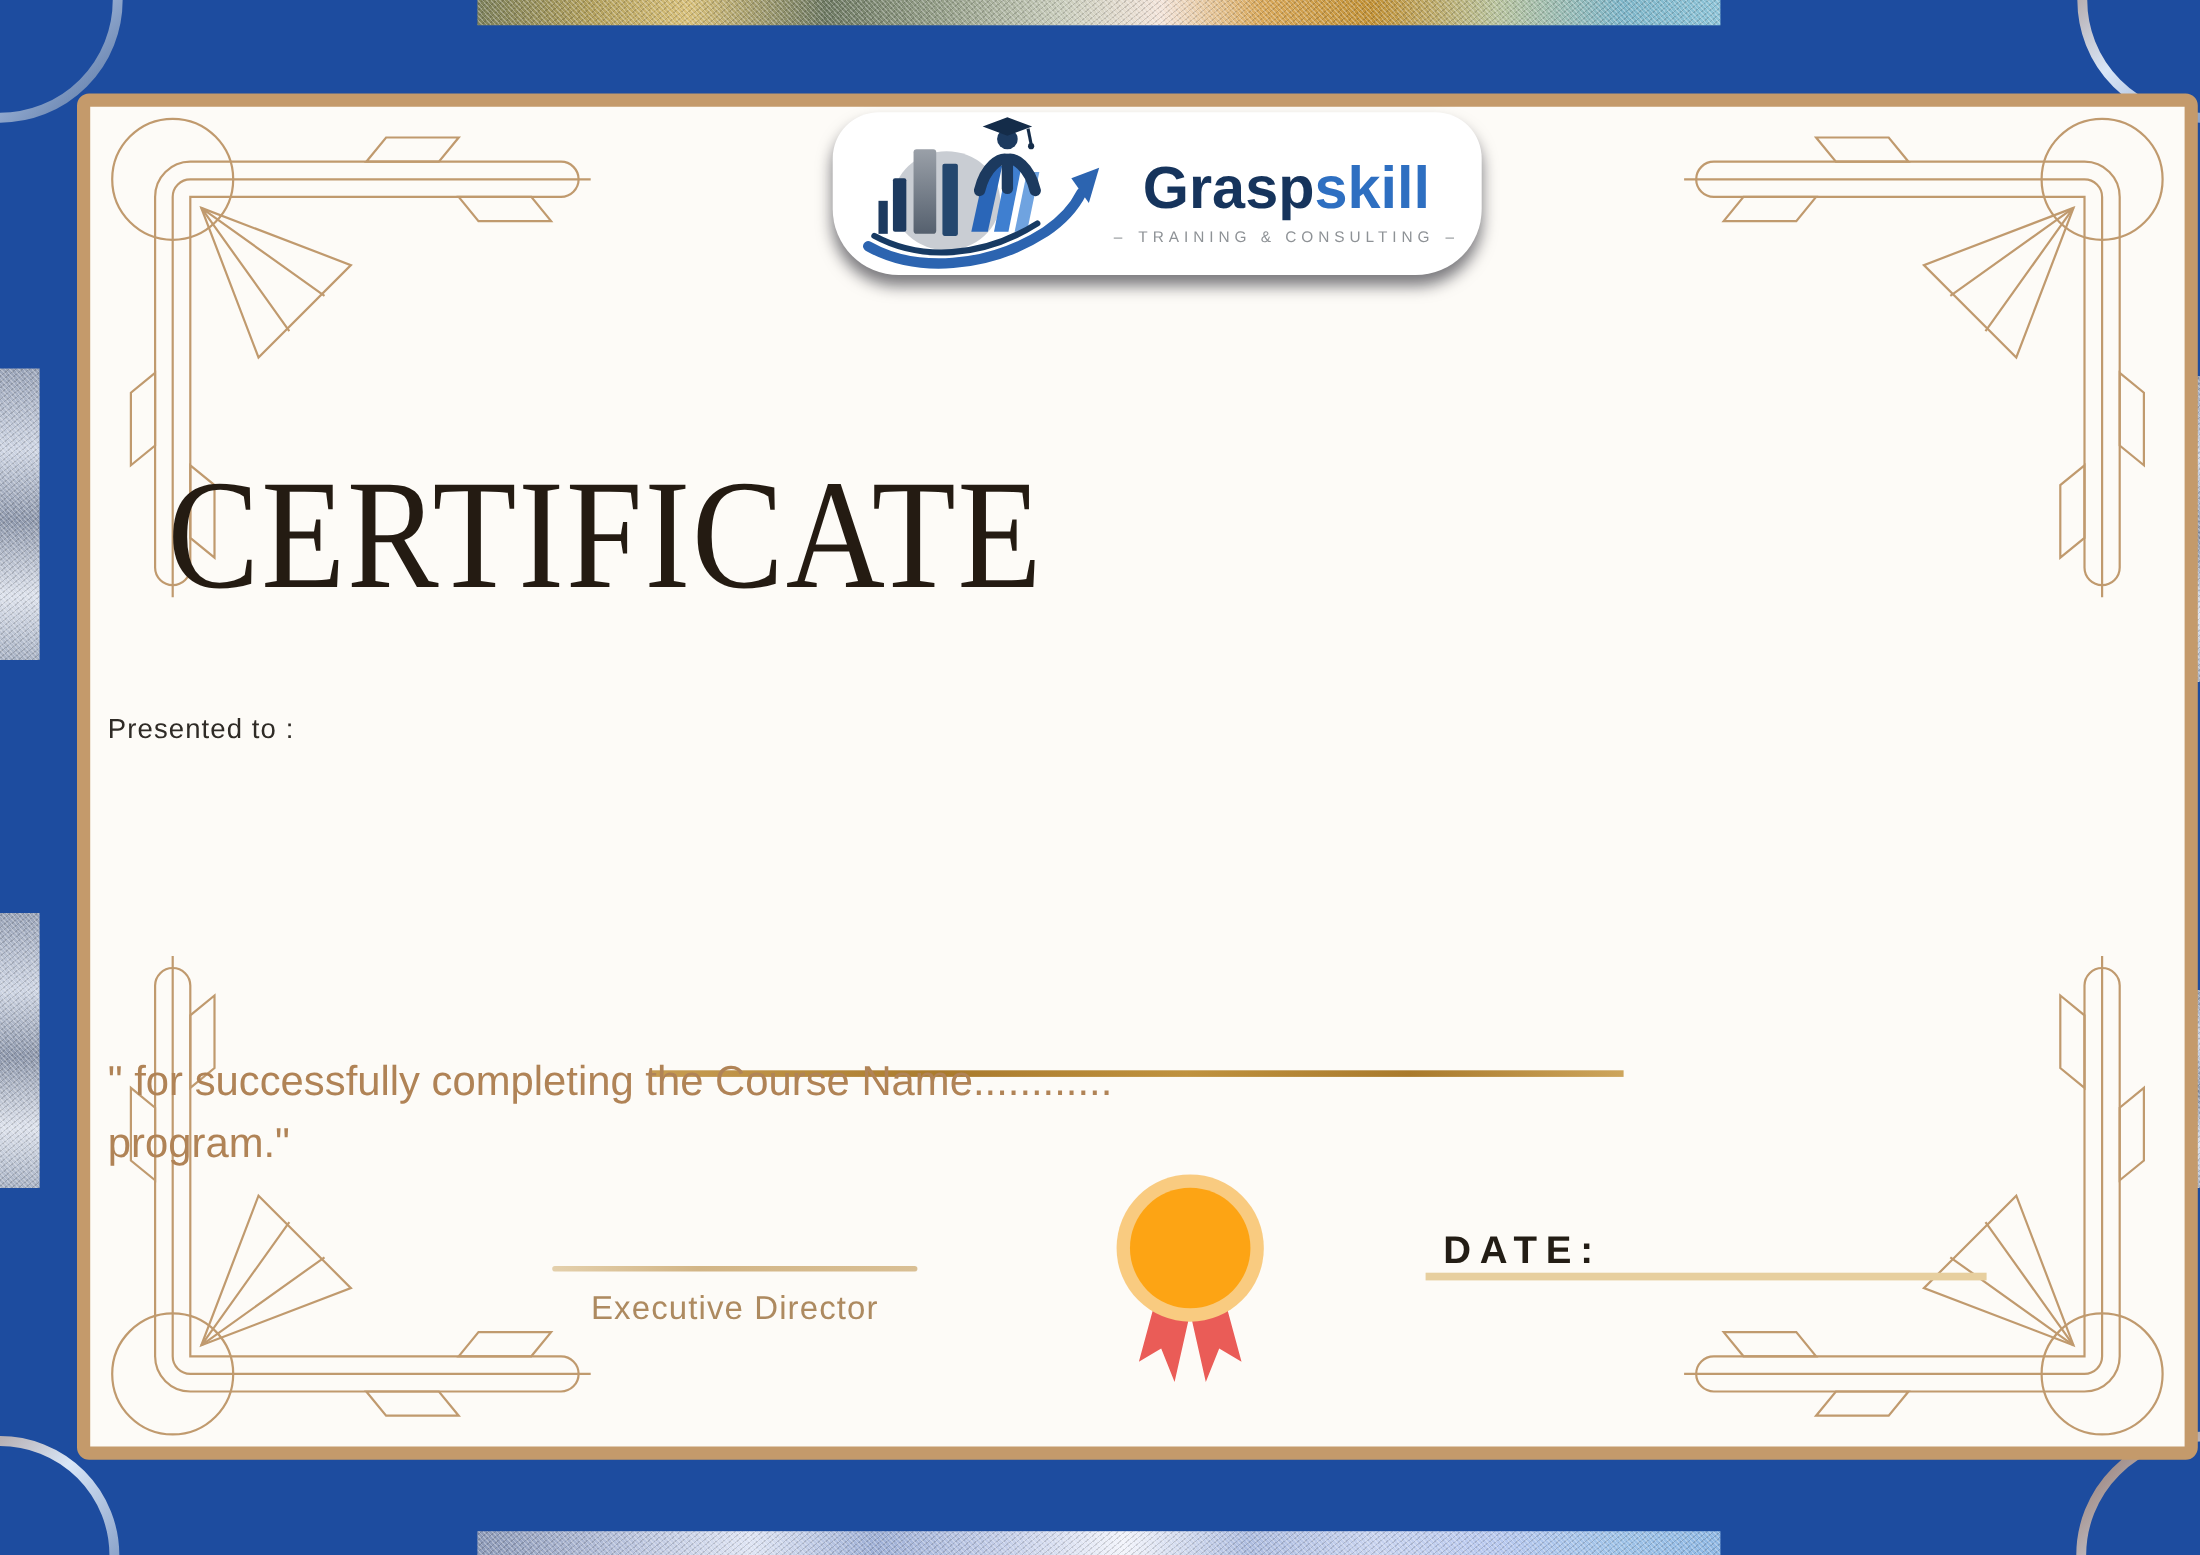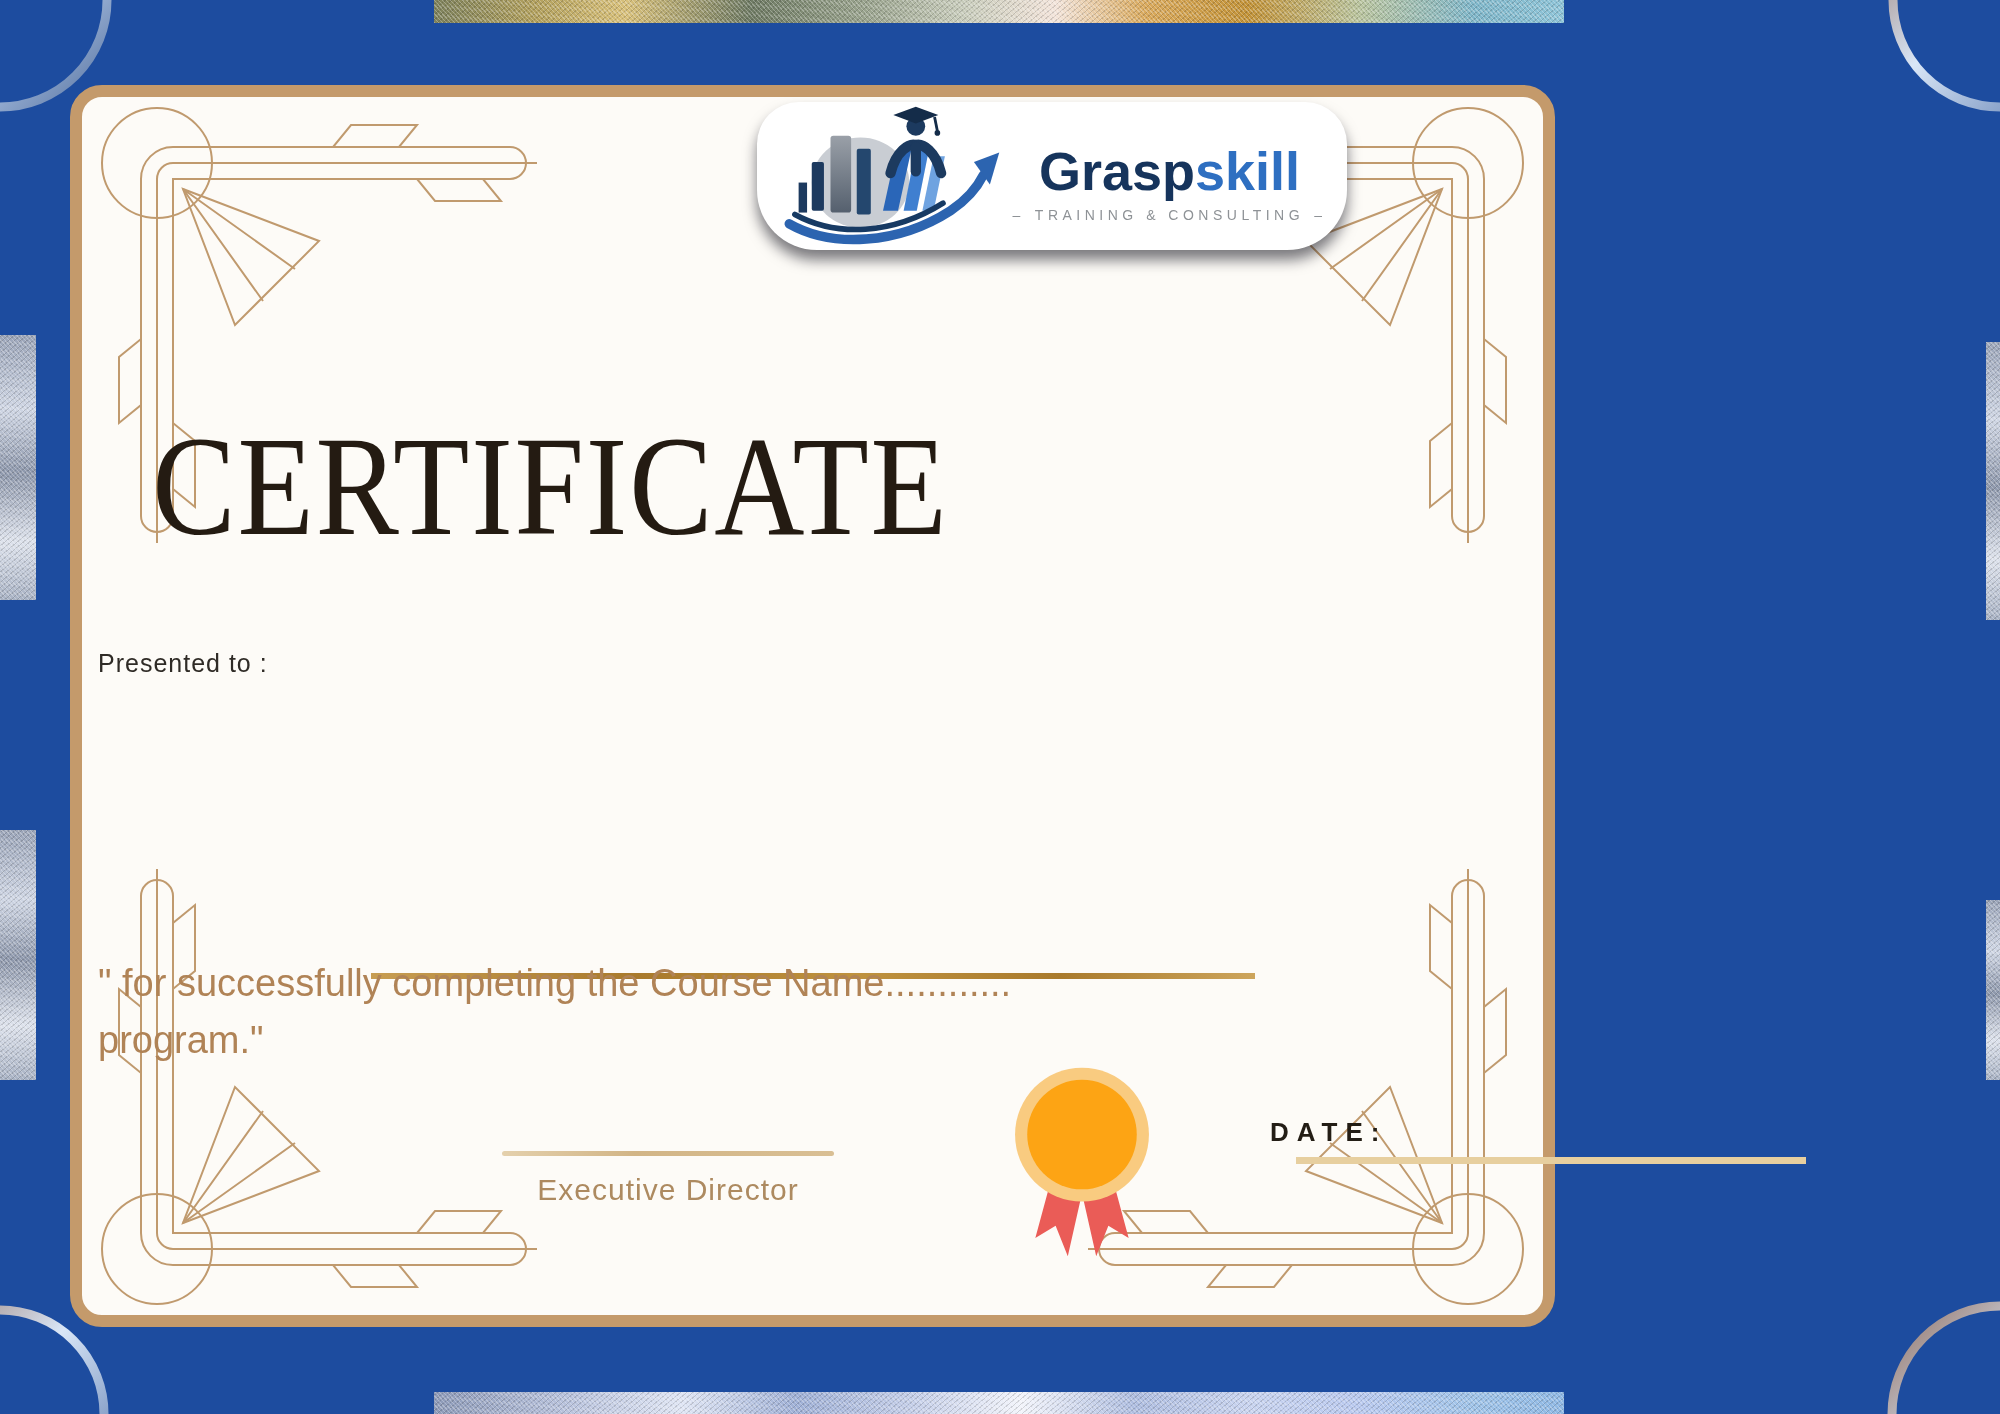--- a/index.html
+++ b/index.html
@@ -32,24 +32,24 @@
   .foil-silver {
     background:linear-gradient(180deg,#9aa4b8,#cfd6e4 28%,#8e98ac 52%,#dde2ec 78%,#a8b2c4);
   }
 
   
   .corner-arcs { position:absolute; inset:0; width:2000px; height:1414px; }
 
   
   .panel {
     position:absolute; left:70px; top:85px;
-    width:1485px; height:1242px;
+    width:1928px; height:1242px;
     background:#fdfbf7;
     border:12px solid #c49a6b;
-    border-radius:32px;
+    border-radius:11px;
     z-index:2;
   }
 
   
   .ornament { position:absolute; width:450px; height:450px; overflow:visible; }
   .ornament.tl { left:5px;  top:-4px; }
   .ornament.tr { right:5px; top:-4px; transform:scaleX(-1); }
   .ornament.bl { left:5px;  bottom:-4px; transform:scaleY(-1); }
   .ornament.br { right:5px; bottom:-4px; transform:scale(-1,-1); }
 
@@ -121,22 +121,22 @@
   .sig-line {
     position:absolute; left:420px; top:1054px; width:332px; height:5px;
     background:linear-gradient(90deg,#e4d0ac,#d2b586 40%,#d9bf94);
     border-radius:3px;
   }
   .sig-label {
     position:absolute; left:420px; top:1076px; width:332px;
     text-align:center; font-size:30px; color:#ad8a60; letter-spacing:1px;
   }
   .date-label {
-    position:absolute; left:1188px; top:1020px;
-    font-size:26px; font-weight:bold; letter-spacing:8px; color:#231d15;
+    position:absolute; left:1230px; top:1020px;
+    font-size:35px; font-weight:bold; letter-spacing:8px; color:#231d15;
   }
   .date-line {
     position:absolute; left:1214px; top:1060px; width:510px; height:7px;
     background:#e7cf9f;
   }
 
   
   .footer { top:1248px; font-size:34px; font-weight:bold; color:#ad7b4a; letter-spacing:.5px; }
 </style>
 </head>

